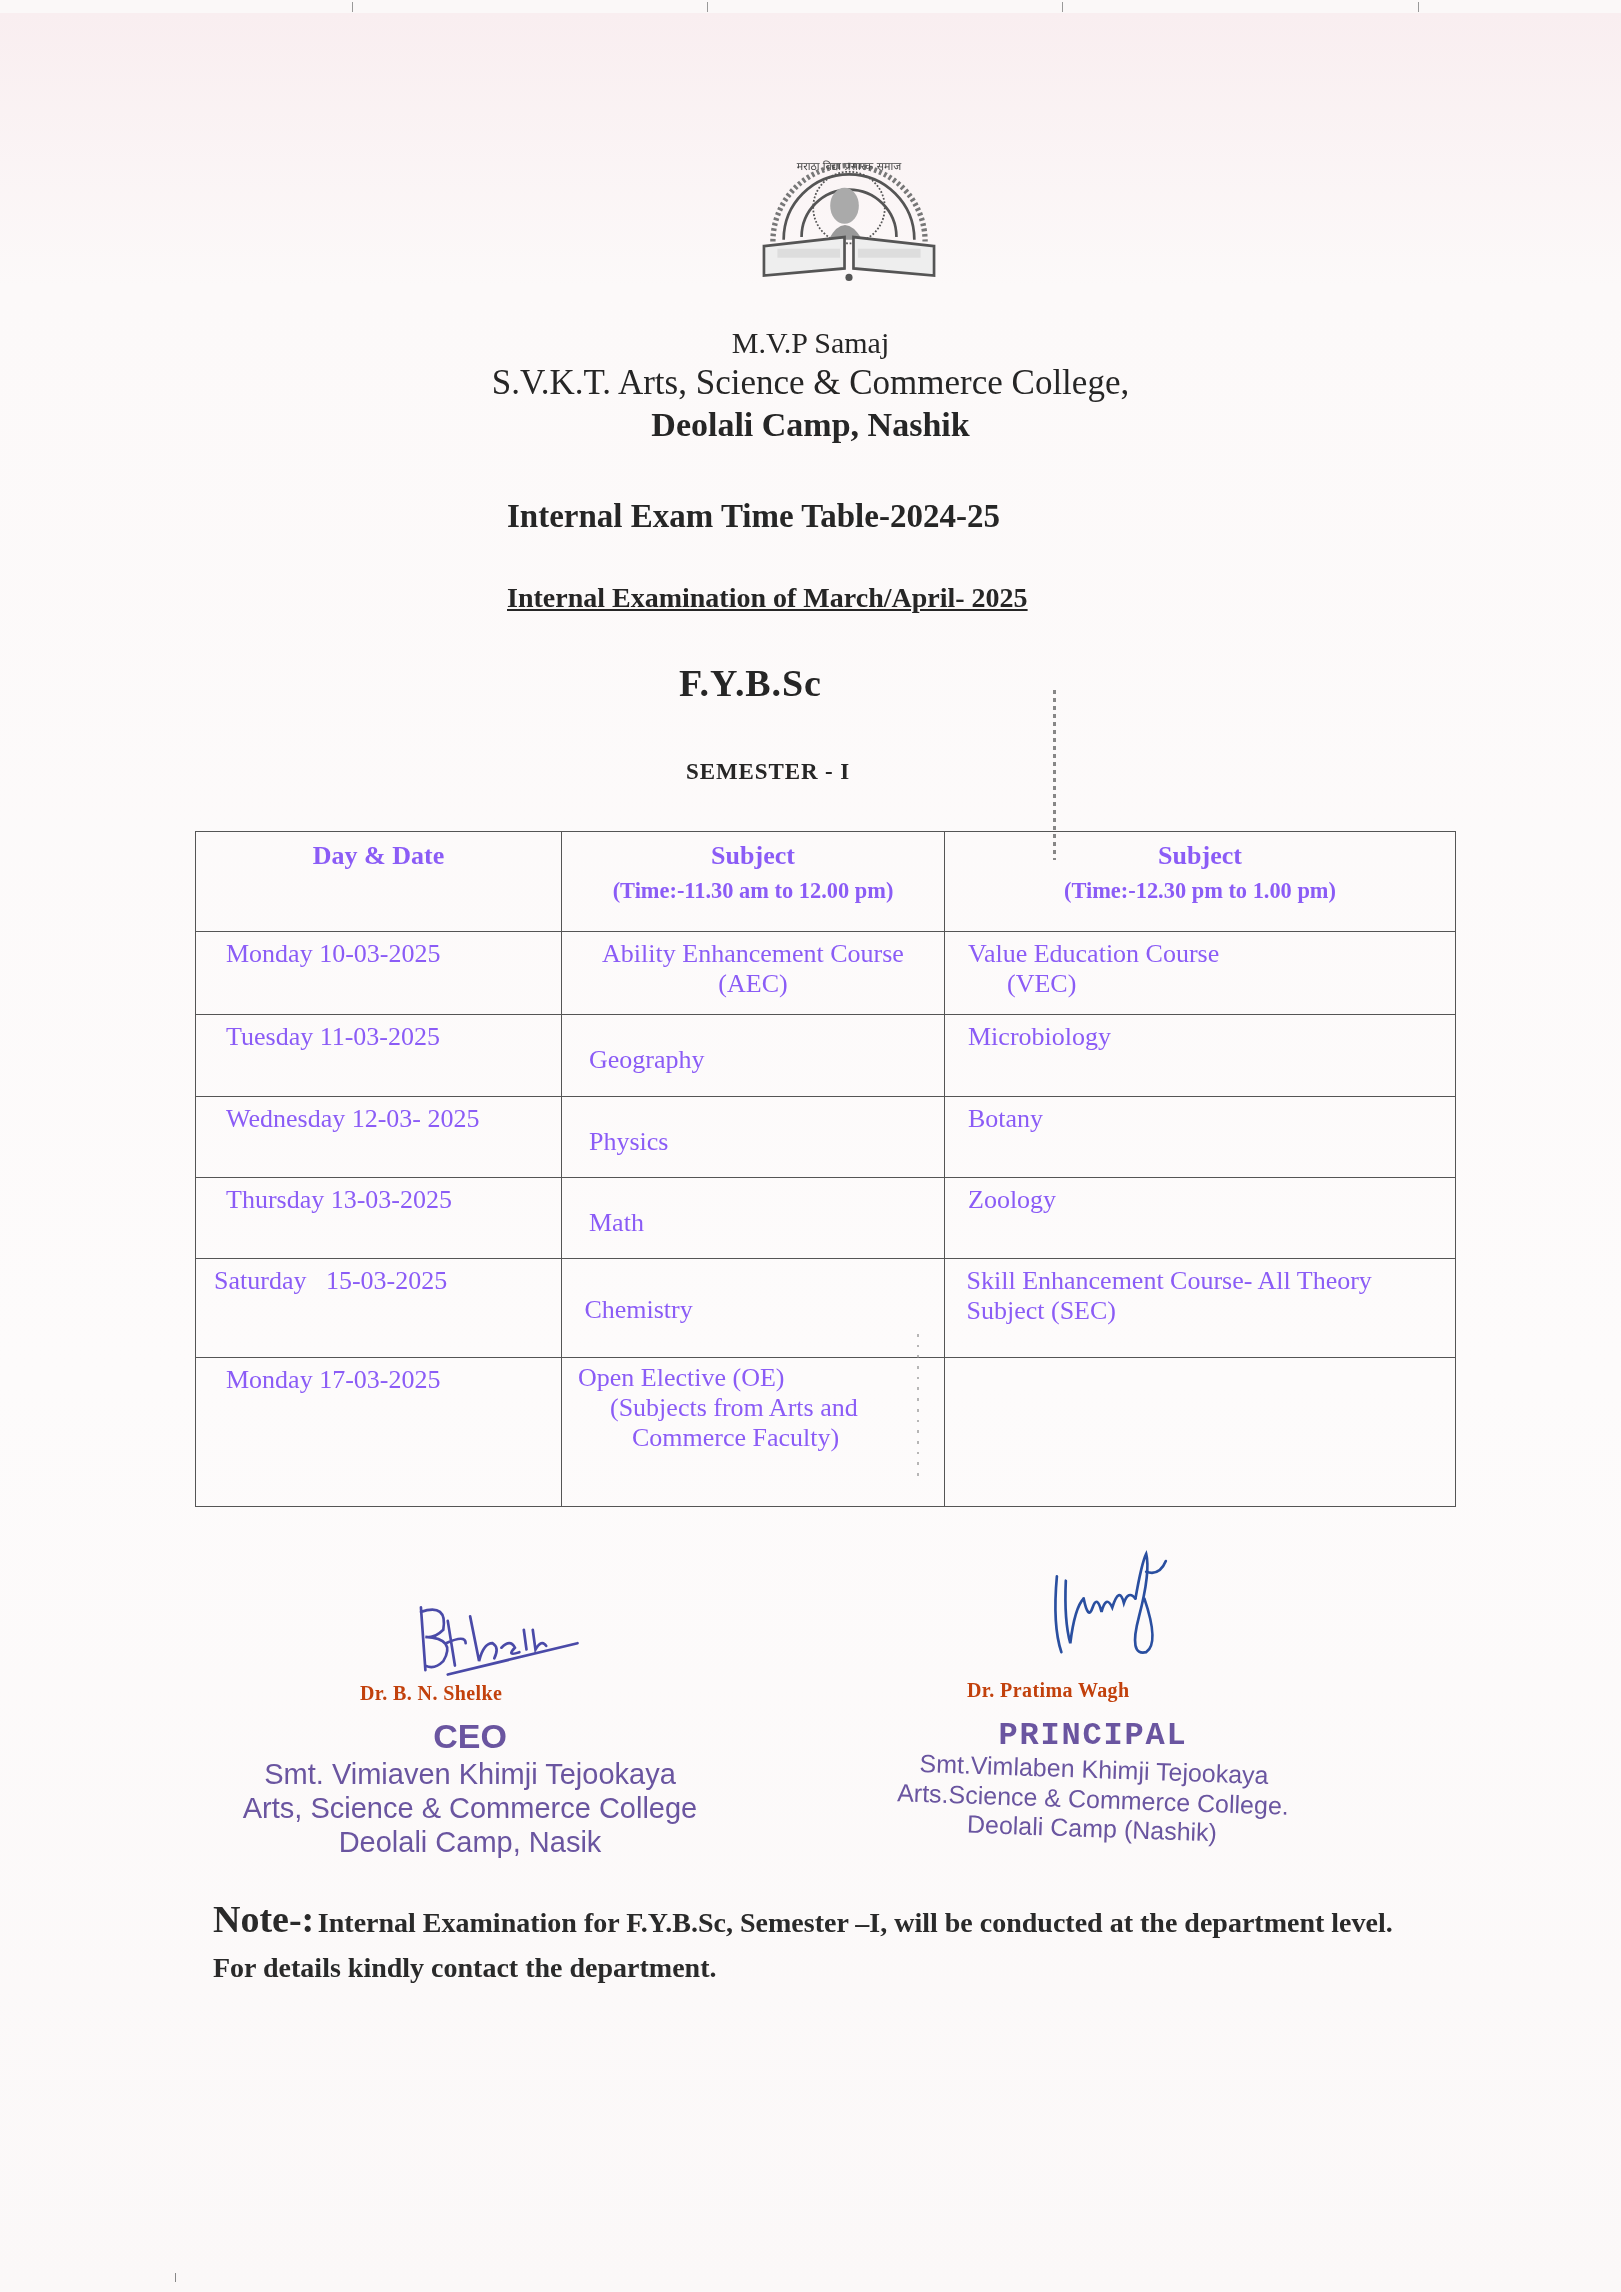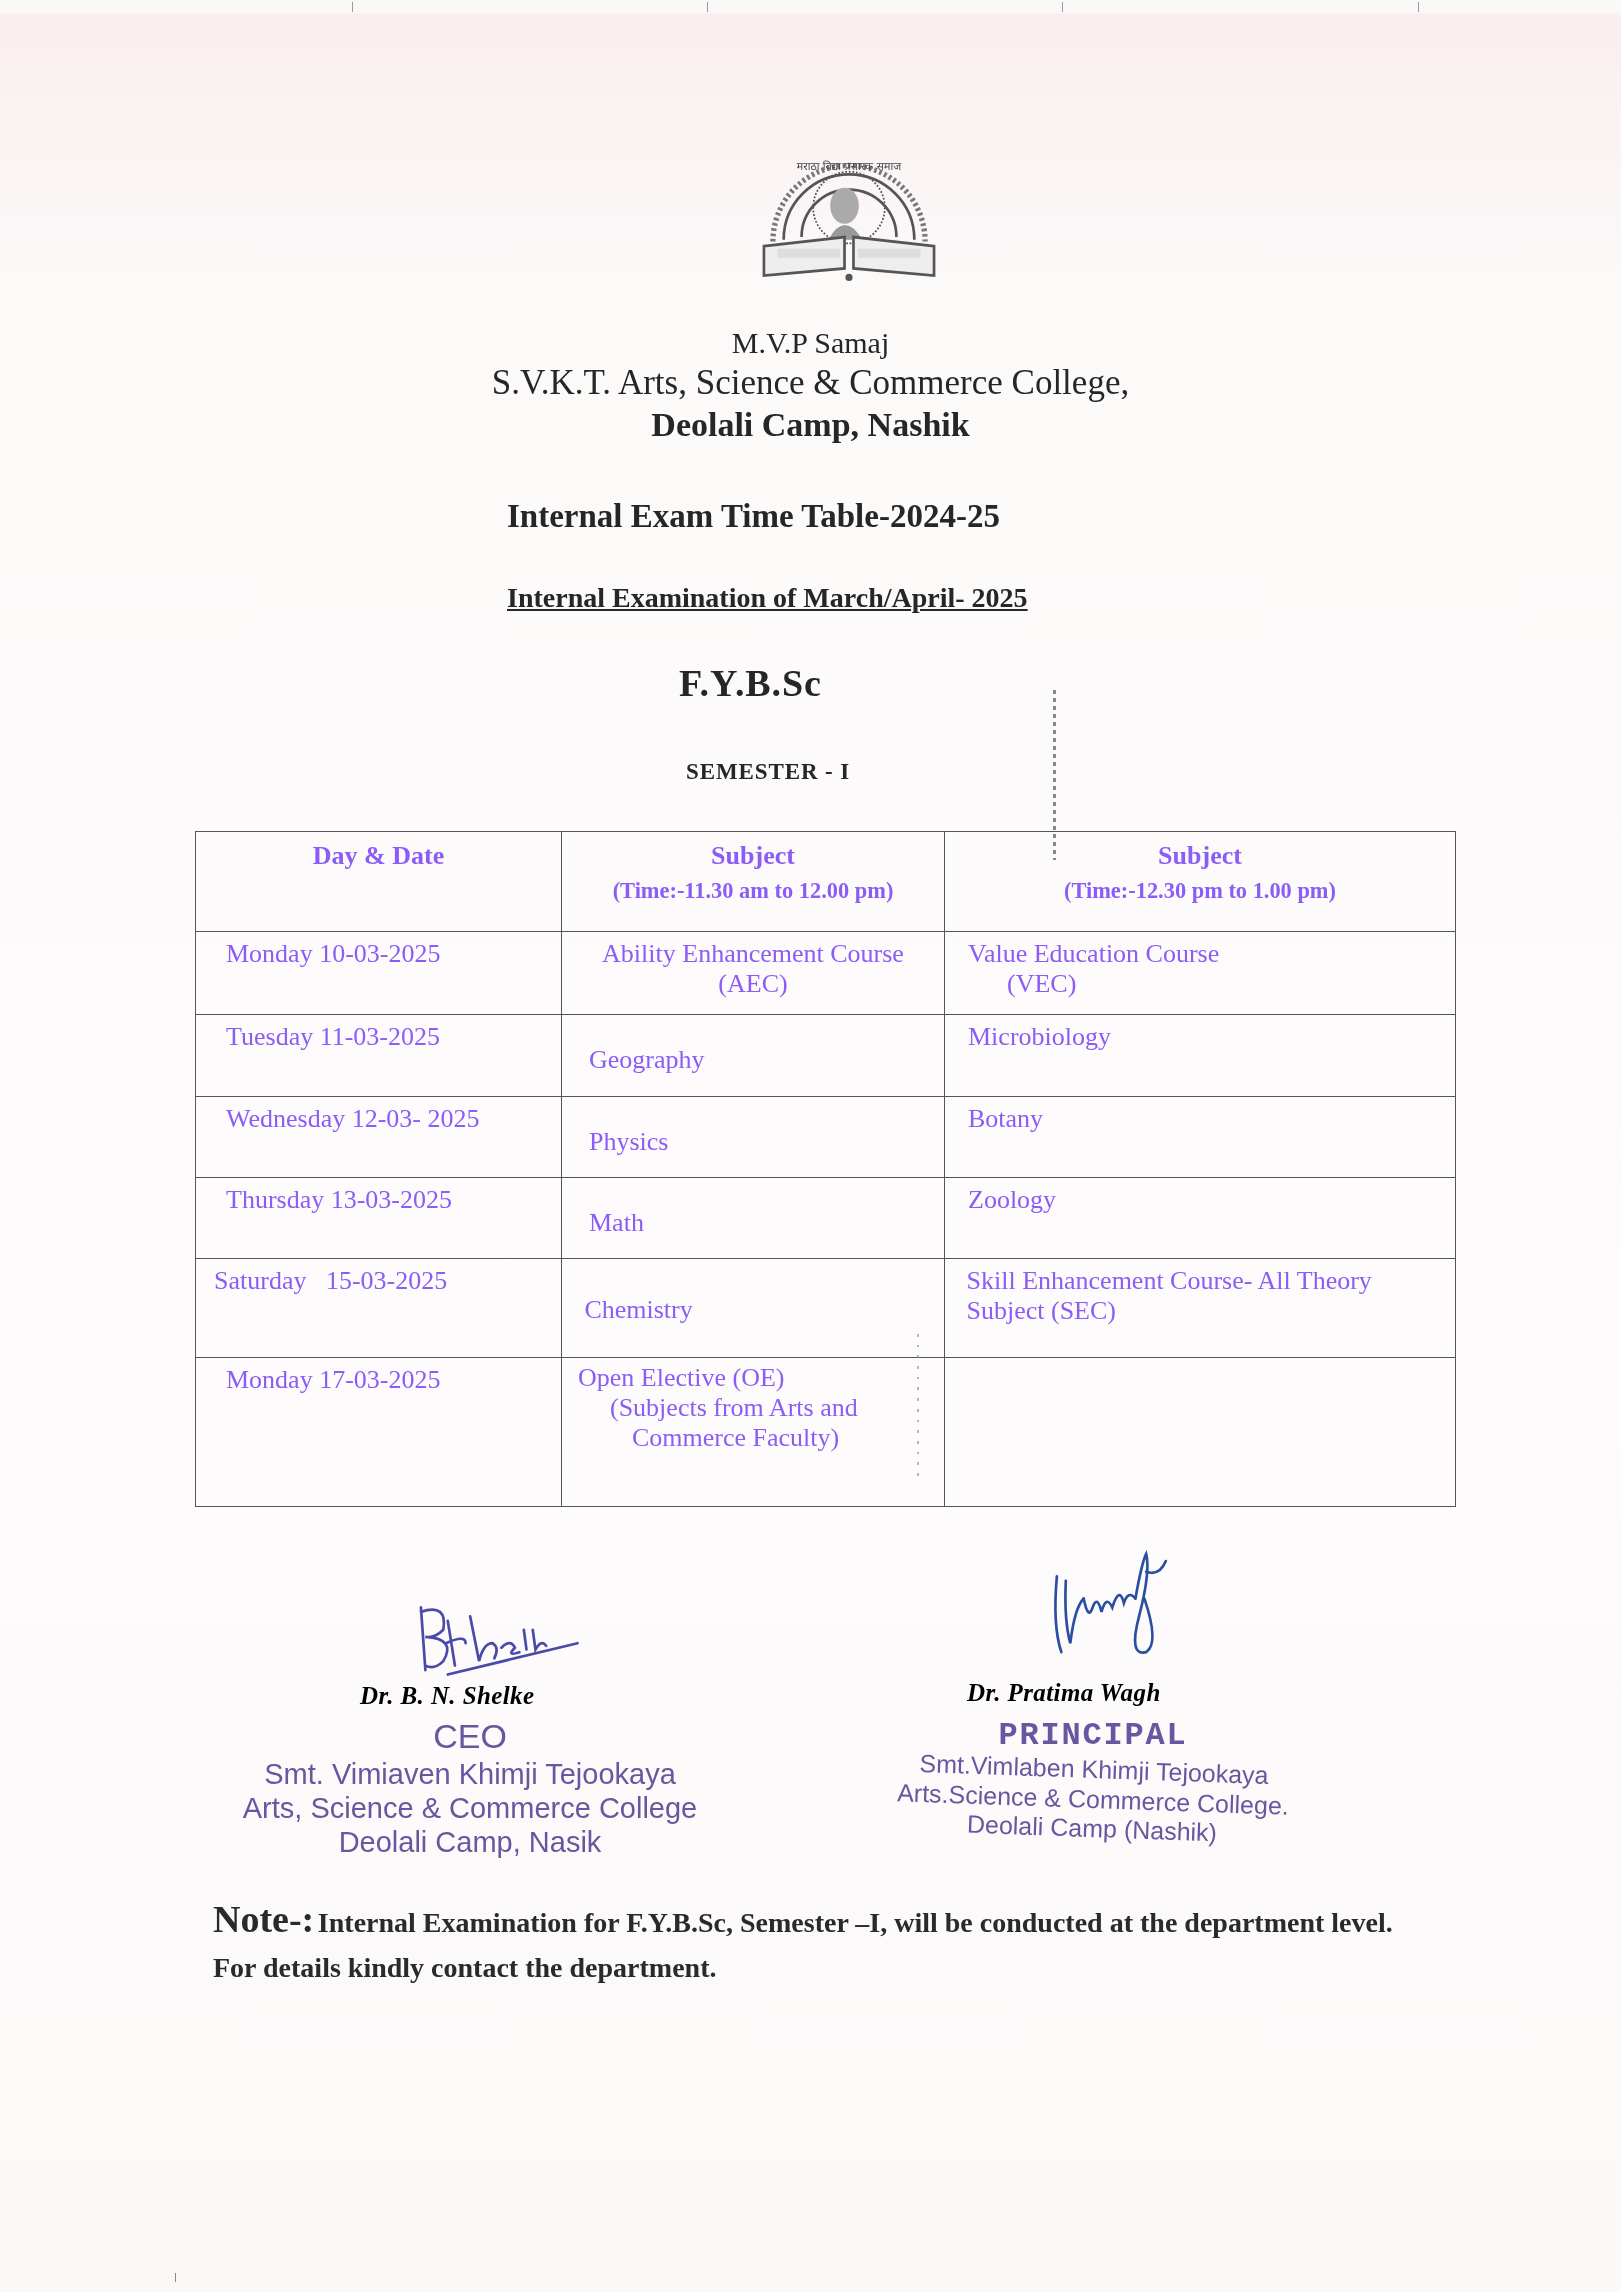--- a/index.html
+++ b/index.html
@@ -52,21 +52,21 @@
   .tt th { font-weight: bold; font-size: 26px; text-align: center; padding-top: 9px; }
   .tt th .t { display: block; font-size: 22.4px; margin-top: 7.2px; }
   .tt td { font-size: 26px; font-weight: normal; }
   .c-day { padding: 7.2px 0 0 30px !important; }
   .c-mid { padding: 0 10.7px !important; }
   .c-right { padding: 7.2px 0 0 23px !important; }
   .mid-top { padding-top: 30px !important; }
 
   
   .sig { position: absolute; }
-  .sig-name { font-family: "Liberation Serif", serif; font-size: 25px; font-weight: bold; color: #000000; letter-spacing: 0.4px; font-style: italic; }
+  .sig-name { font-family: "Liberation Serif", serif; font-size: 20px; font-weight: bold; color: #c2410c; letter-spacing: 0.4px; }
   .stamp { color: #6a55a0; font-family: "Liberation Sans", "DejaVu Sans", sans-serif; }
 
   .note { position: absolute; left: 213px; top: 1897px; width: 1200px; font-family: "Liberation Serif", serif; color: #2a2a2a; font-weight: bold; }
   .note .lbl { font-size: 38px; }
   .note .txt { font-size: 28px; line-height: 45px; }
 </style>
 </head>
 <body>
 
 <div class="page-tint"></div>
@@ -164,21 +164,21 @@
   <svg style="position:absolute; left:179px; top:0" width="197" height="85" viewBox="0 0 220 95">
     <g fill="none" stroke="#4a4aa8" stroke-width="3" stroke-linecap="round">
       <path d="M30,15 L35,85 M30,20 Q60,10 55,40 Q45,50 35,48 Q70,50 55,75 Q45,85 35,80"></path>
       <path d="M60,30 L68,80 M58,55 Q80,45 80,55"></path>
       <path d="M85,25 L95,75 Q100,55 110,55 Q118,60 112,72"></path>
       <path d="M120,60 Q130,50 135,60 Q125,70 140,65 M145,40 L148,62 M155,40 L158,62 Q165,50 170,58"></path>
       <path d="M60,90 L205,55"></path>
     </g>
   </svg>
   <div class="sig-name abs" style="left:145px; top:88px">Dr. B. N. Shelke</div>
-  <div class="stamp abs center" style="left:0; width:510px; top:123px; font-size:34px; font-weight:normal">CEO</div>
+  <div class="stamp abs center" style="left:0; width:510px; top:123px; font-size:34px; font-weight:bold">CEO</div>
   <div class="stamp abs center" style="left:0; width:510px; top:163px; font-size:29px; line-height:34px">
     <div>Smt. Vimiaven Khimji Tejookaya</div>
     <div>Arts, Science &amp; Commerce College</div>
     <div>Deolali Camp, Nasik</div>
   </div>
 </div>
 
 <div class="sig" style="left:860px; top:1540px; width:502px;">
   <svg style="position:absolute; left:179px; top:4.5px" width="134" height="125" viewBox="0 0 150 140">
     <g fill="none" stroke="#2a4fa0" stroke-width="3" stroke-linecap="round">

